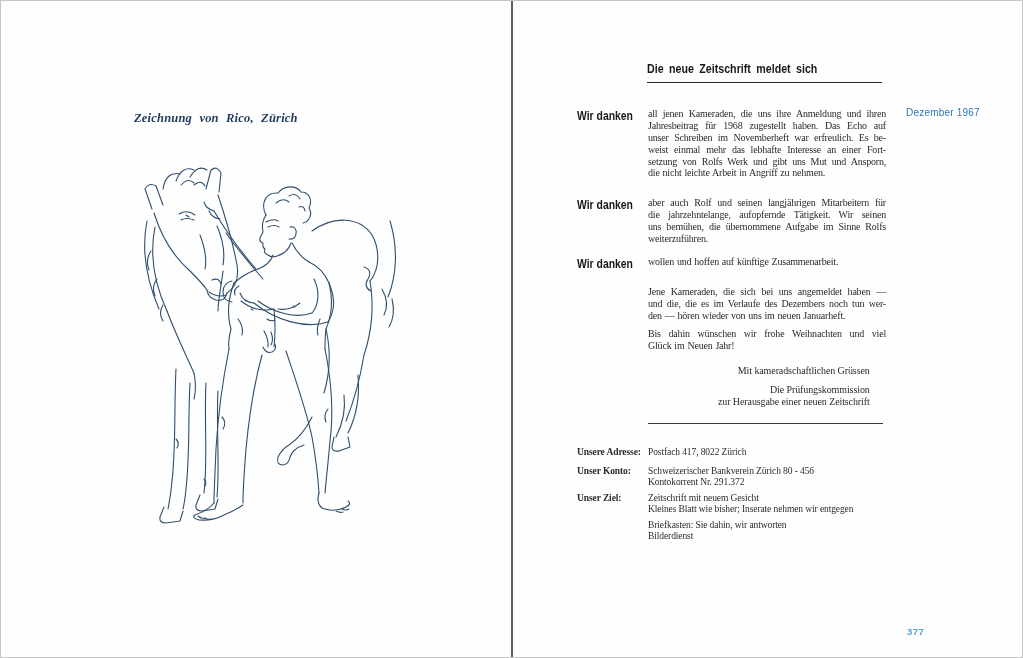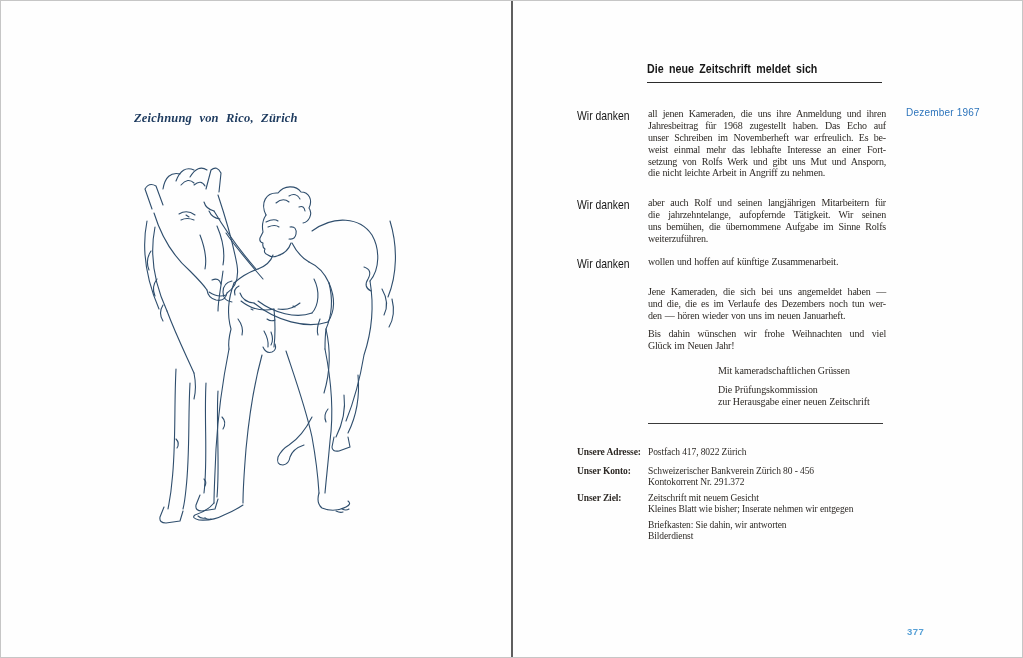--- a/index.html
+++ b/index.html
@@ -28,31 +28,31 @@
   }
   .title .cond{display:inline-block;transform:scaleX(.82);transform-origin:left;word-spacing:3px;}
   .title-rule{position:absolute;left:132px;top:81px;width:235px;height:1px;background:#2b2b2b;}
   .date{
     position:absolute;left:391px;top:106px;white-space:nowrap;
     font-family:"Liberation Sans", sans-serif;font-size:10px;color:#2e75bc;letter-spacing:.2px;
   }
   .section{position:absolute;left:0;width:511px;}
   .wd-label{
     position:absolute;left:62px;top:0;white-space:nowrap;
-    font-family:"Liberation Sans", sans-serif;font-weight:normal;font-size:13px;color:#181818;
+    font-family:"Liberation Sans", sans-serif;font-weight:bold;font-size:13px;color:#181818;
   }
   .wd-label .cond{display:inline-block;transform:scaleX(.8);transform-origin:left;}
   .para{position:absolute;left:133px;top:0;width:238px;}
   .bline{
     height:11.9px;line-height:11.9px;font-size:10px;letter-spacing:-.2px;word-spacing:.6px;
     white-space:nowrap;
   }
   .bline.just{text-align:justify;text-align-last:justify;white-space:normal;}
   .sig{position:absolute;left:203px;top:364px;font-size:10px;letter-spacing:-.1px;}
-  .sig div{height:12px;line-height:12px;white-space:nowrap;}
+  .sig div{height:12px;line-height:12px;white-space:nowrap;text-align:right;}
   .sig div:nth-child(2){margin-top:7px;}
   .footer-rule{position:absolute;left:133px;top:422px;width:235px;height:1px;background:#3a3a3a;}
   .frow{position:absolute;left:0;width:511px;}
   .flabel{
     position:absolute;left:62px;top:0;white-space:nowrap;
     font-weight:bold;font-size:9.5px;letter-spacing:-.1px;
   }
   .fval{position:absolute;left:133px;top:0;}
   .fval div{height:11.3px;line-height:11.3px;font-size:9.5px;letter-spacing:-.1px;white-space:nowrap;}
   .pageno{

